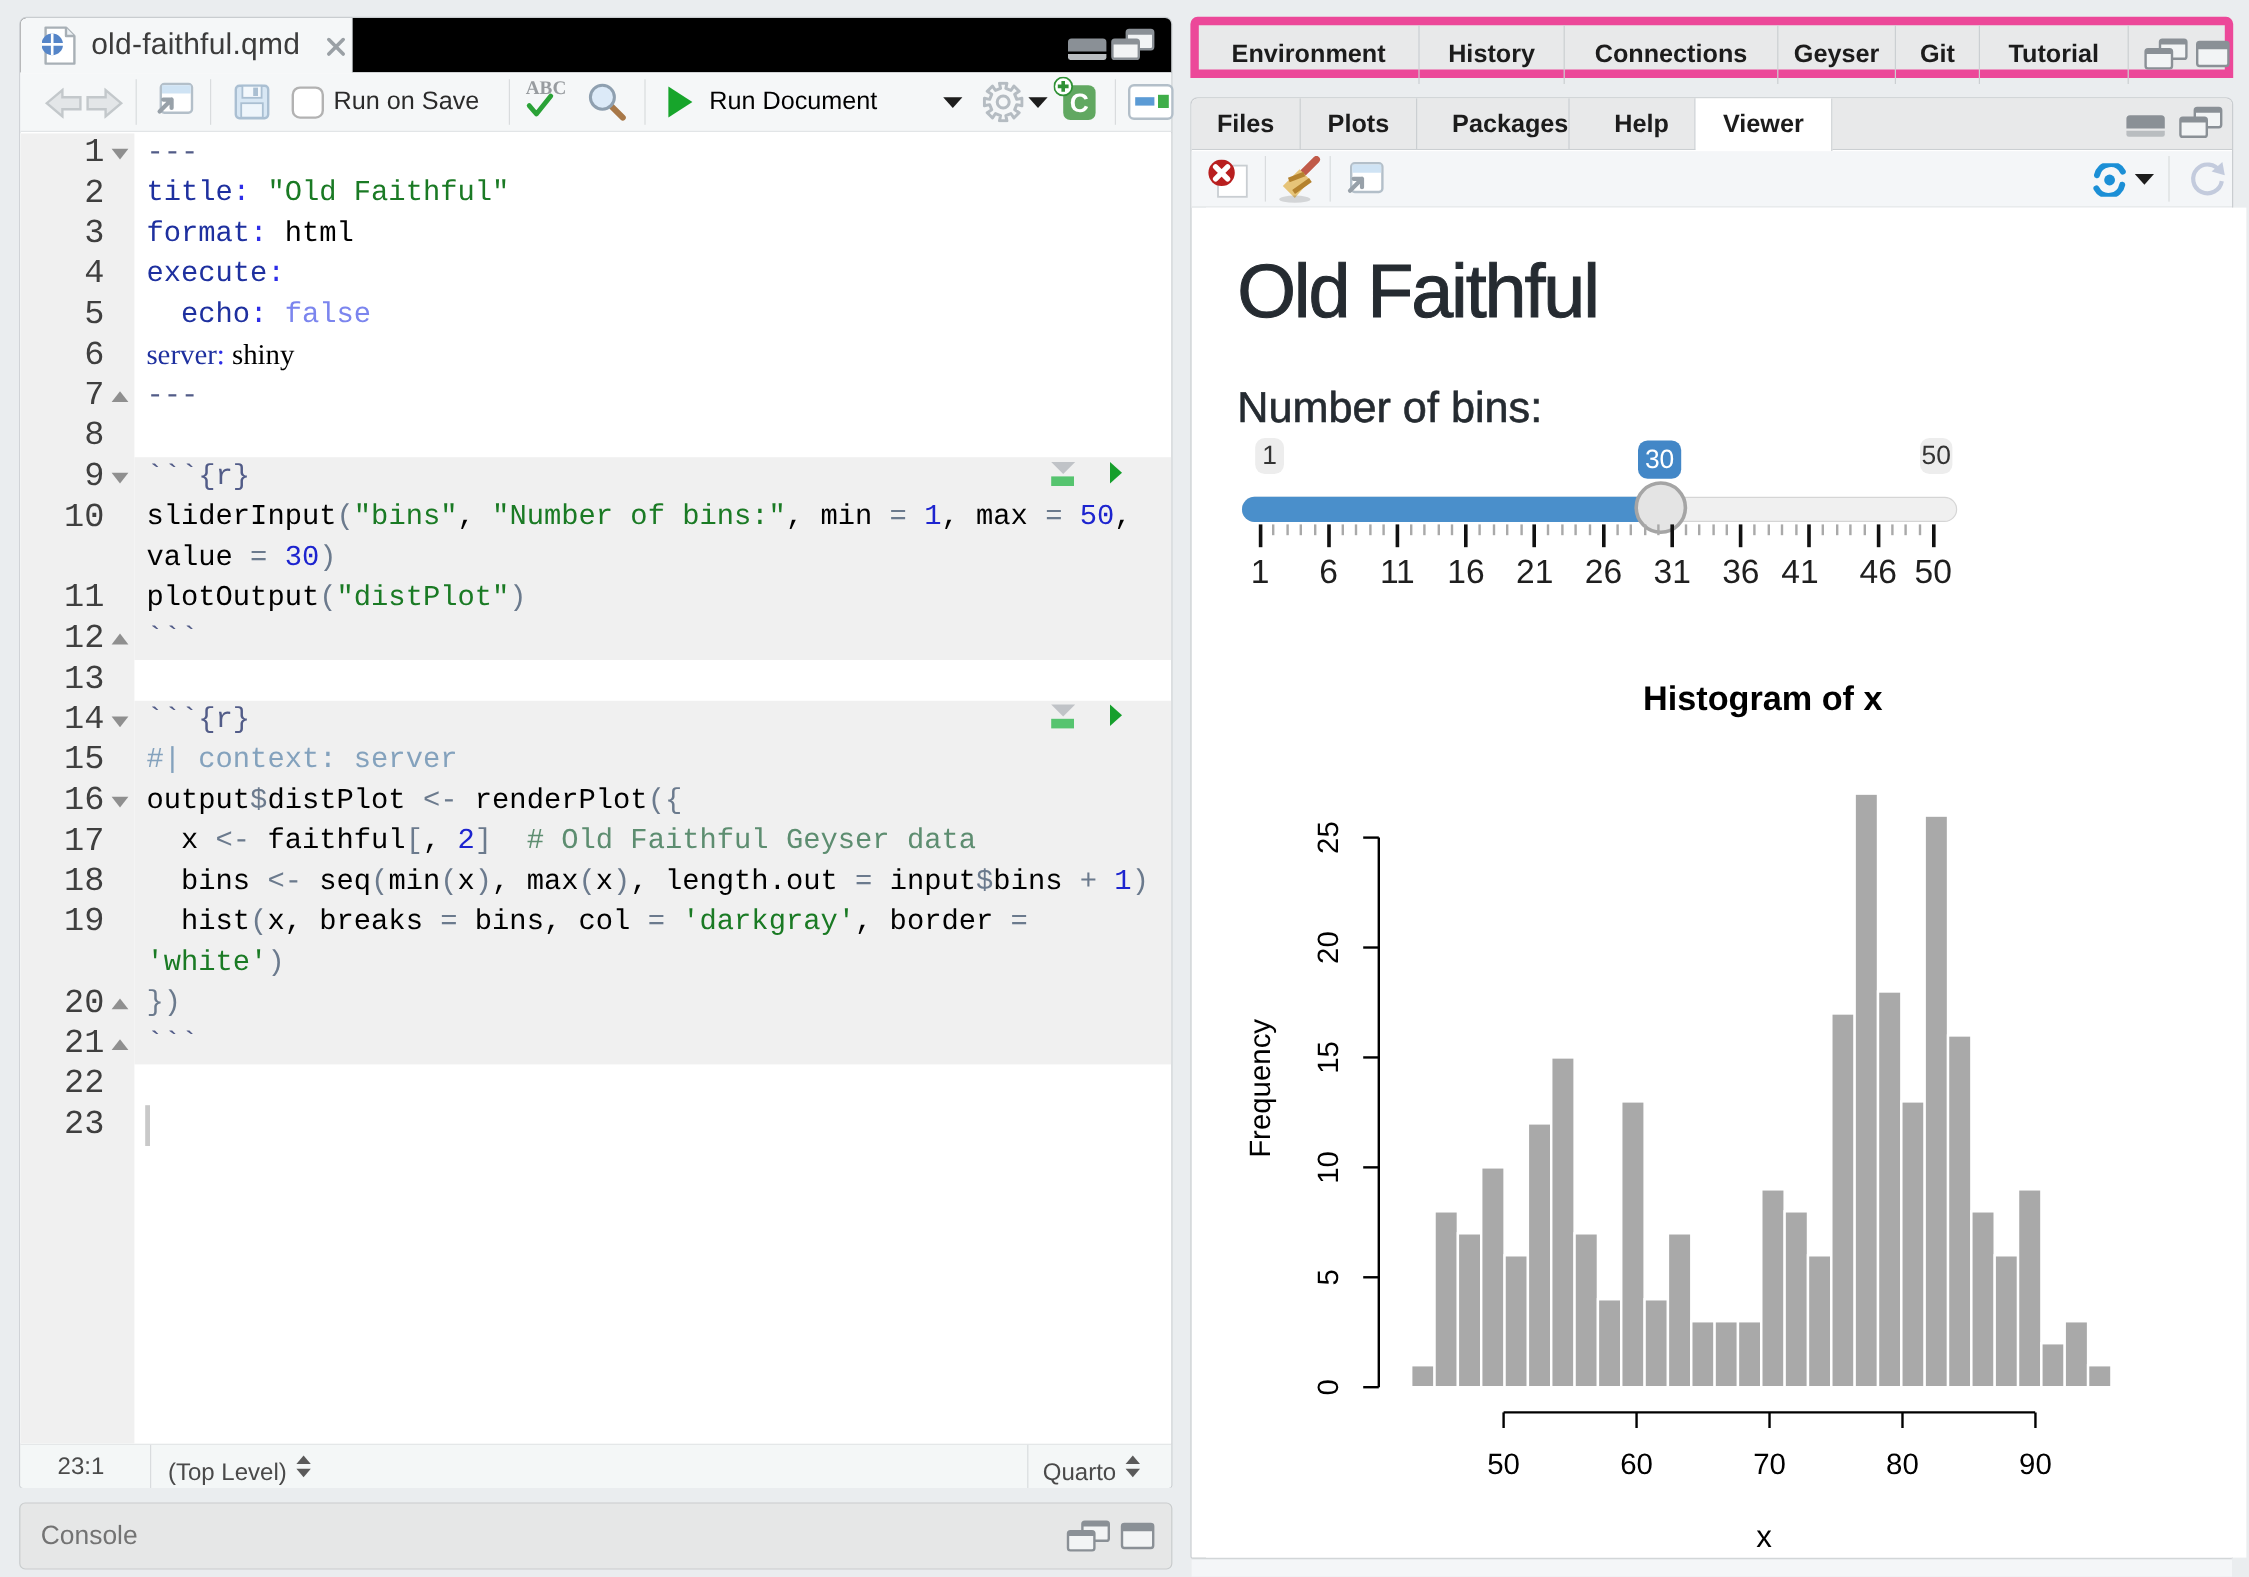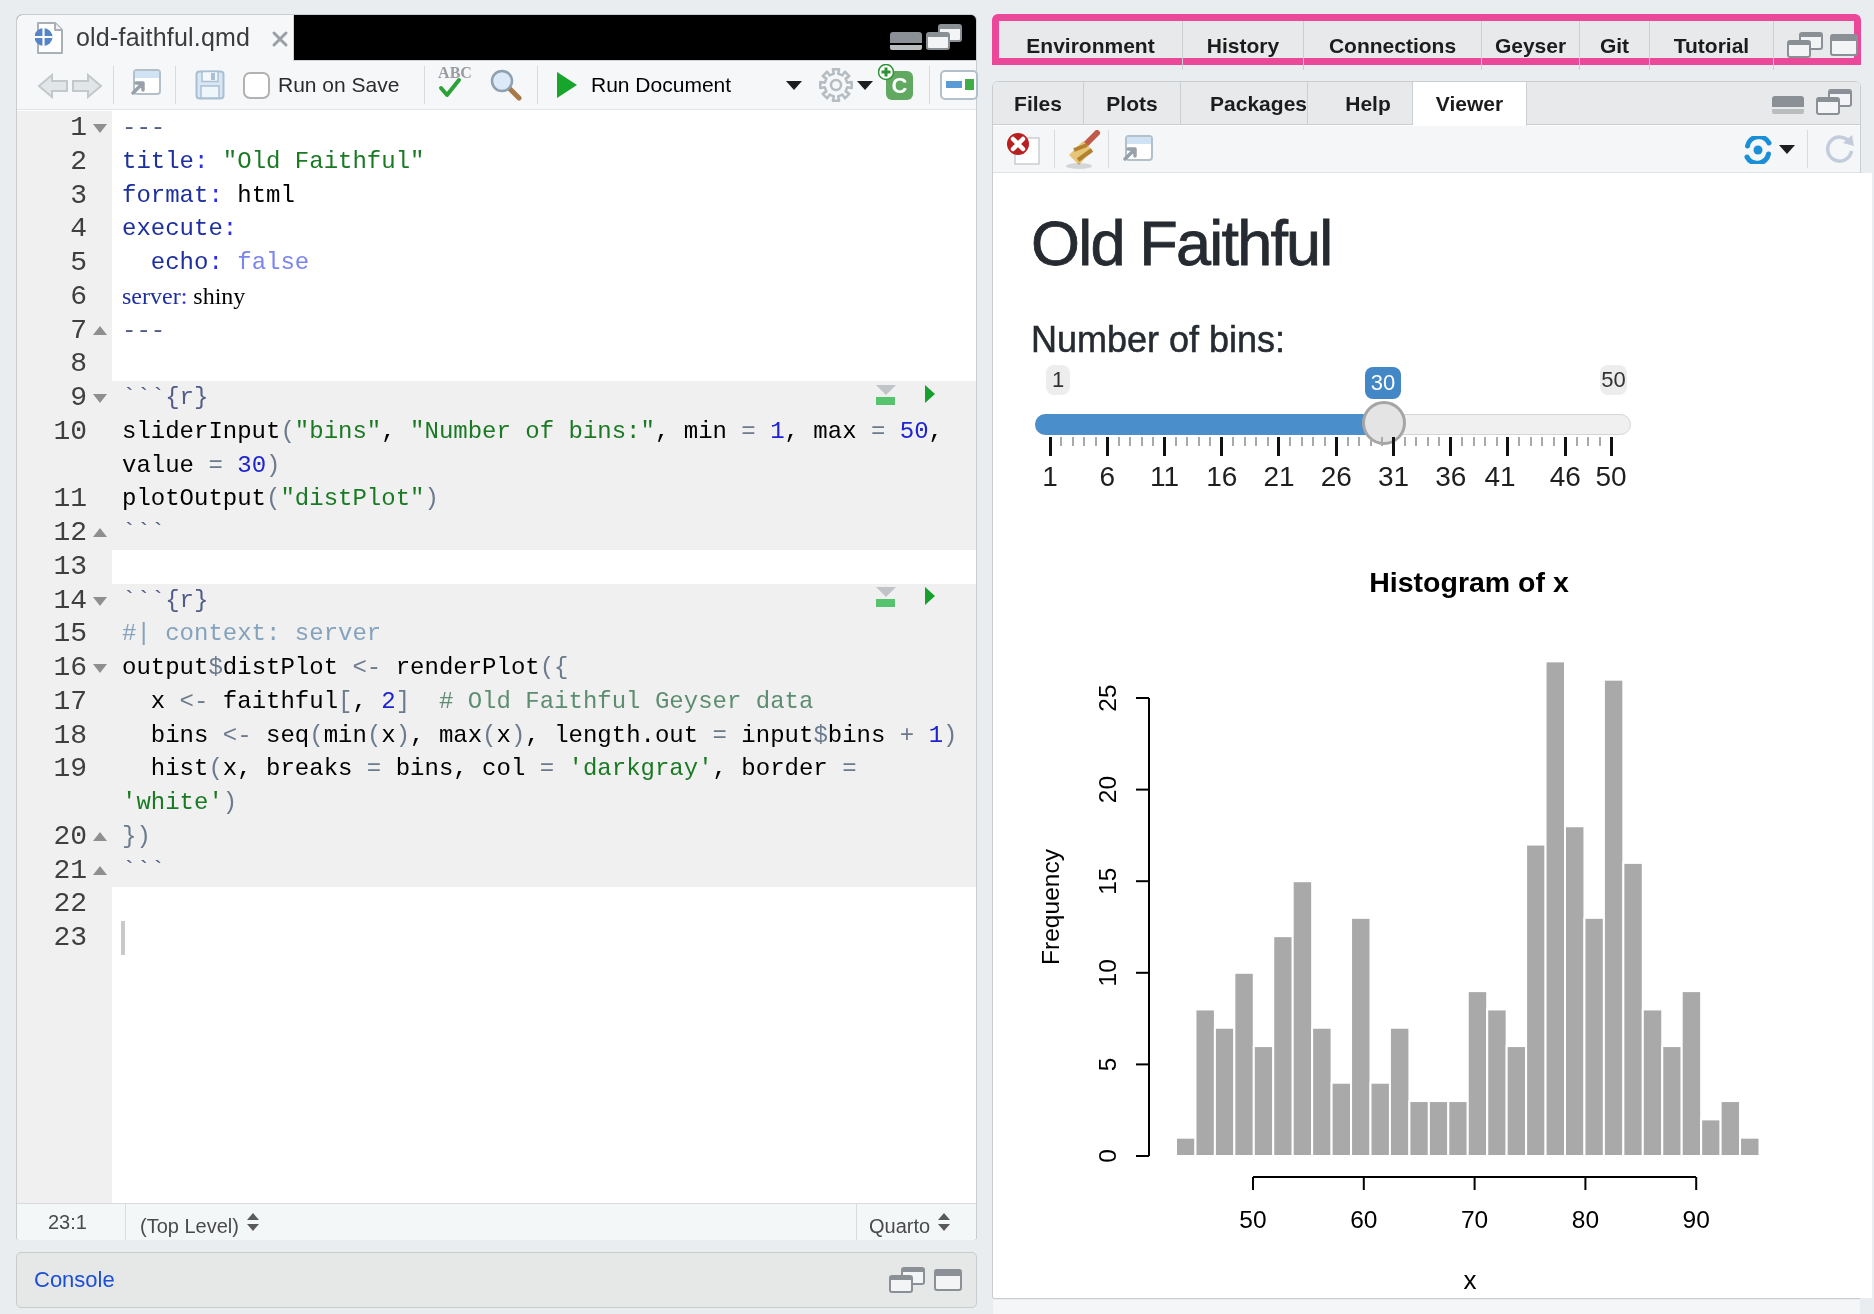--- a/index.html
+++ b/index.html
@@ -44,21 +44,21 @@
   .udarr:before { content:""; position:absolute; left:2px; top:2px;
     border-left:6px solid transparent; border-right:6px solid transparent;
     border-bottom:7px solid #5a5a5a; }
   .udarr:after { content:""; position:absolute; left:2px; bottom:2px;
     border-left:6px solid transparent; border-right:6px solid transparent;
     border-top:7px solid #5a5a5a; }
 
   
   #console { left:16px; top:1252px; width:961px; height:56px; background:#e6e7e7;
              border:1px solid #c9cccd; border-radius:5px; }
-  #consoletxt { left:17px; top:14px; font-size:22px; color:#1d4ed8; }
+  #consoletxt { left:17px; top:14px; font-size:22px; color:#737373; }
 
   
   .winmin { position:absolute; width:32px; height:11px; background:#8a9096; border-radius:3px 3px 0 0; }
   .winmin:after { content:""; position:absolute; left:0; top:13px; width:32px; height:5px;
                   background:#b9bdc0; border-radius:0 0 2px 2px; }
   .winmax { position:absolute; width:28px; height:22px; border:2.5px solid #8a9096;
             border-top-width:7px; border-radius:3px; background:#f2f4f5; }
   .winov { position:absolute; width:36px; height:26px; }
   .winov .w1 { position:absolute; right:0; top:0; width:24px; height:18px;
                border:2.5px solid #8a9096; border-top-width:5.5px; border-radius:3px; background:#f2f4f5;}

